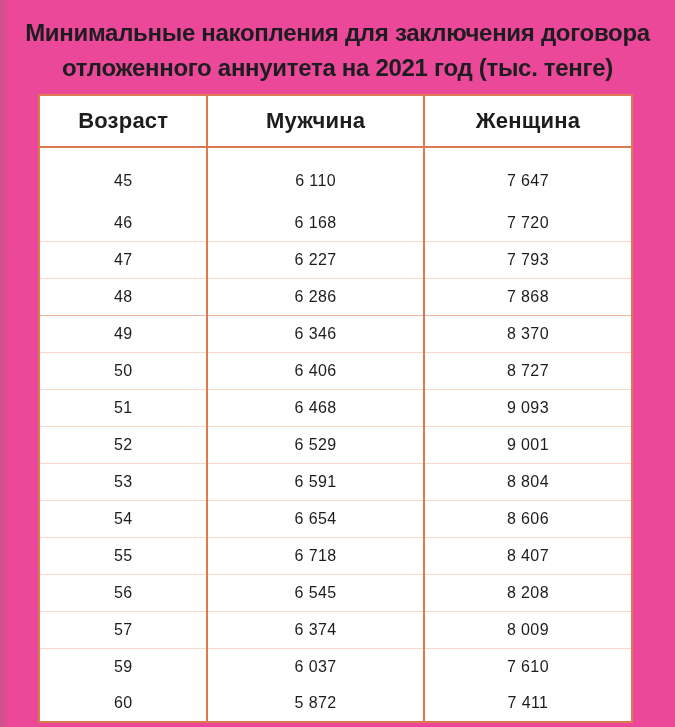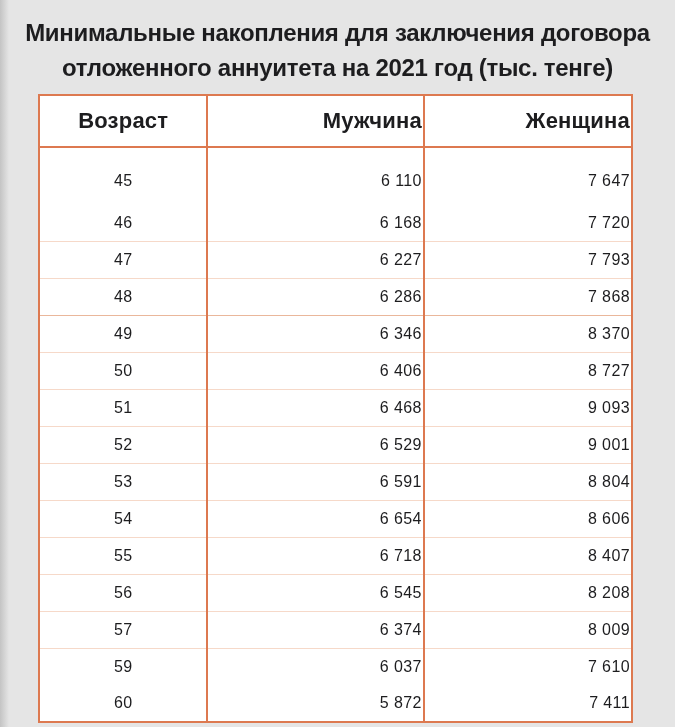--- a/index.html
+++ b/index.html
@@ -8,21 +8,21 @@
     background: #ffffff;
     width: 675px;
     height: 727px;
     overflow: hidden;
     font-family: "Liberation Sans", "DejaVu Sans", sans-serif;
   }
   .page {
     position: relative;
     width: 675px;
     height: 727px;
-    background: #e5e5e5;
+    background: #ec4899;
   }
   
   .edge-shade {
     position: absolute;
     left: 0; top: 0;
     width: 9px; height: 727px;
     background: linear-gradient(to right, rgba(110,110,110,0.28), rgba(255,255,255,0));
     pointer-events: none;
   }
   .title-wrap {
@@ -52,21 +52,21 @@
   thead th {
     height: 48px;
     font-size: 22px;
     font-weight: 600;
     color: #1d1d1f;
     text-align: center;
     vertical-align: middle;
     border-bottom: 2px solid #dd7950;
     letter-spacing: 0.2px;
   }
-  th.sep, td.sep { border-left: 2px solid #dd7950; text-align: right; }
+  th.sep, td.sep { border-left: 2px solid #dd7950; }
 
   tbody td {
     height: 34px;
     font-size: 16px;
     font-weight: 400;
     color: #1d1d1f;
     text-align: center;
     vertical-align: middle;
     letter-spacing: 0.4px;
     border-top: 1px solid #f6d9c9;

